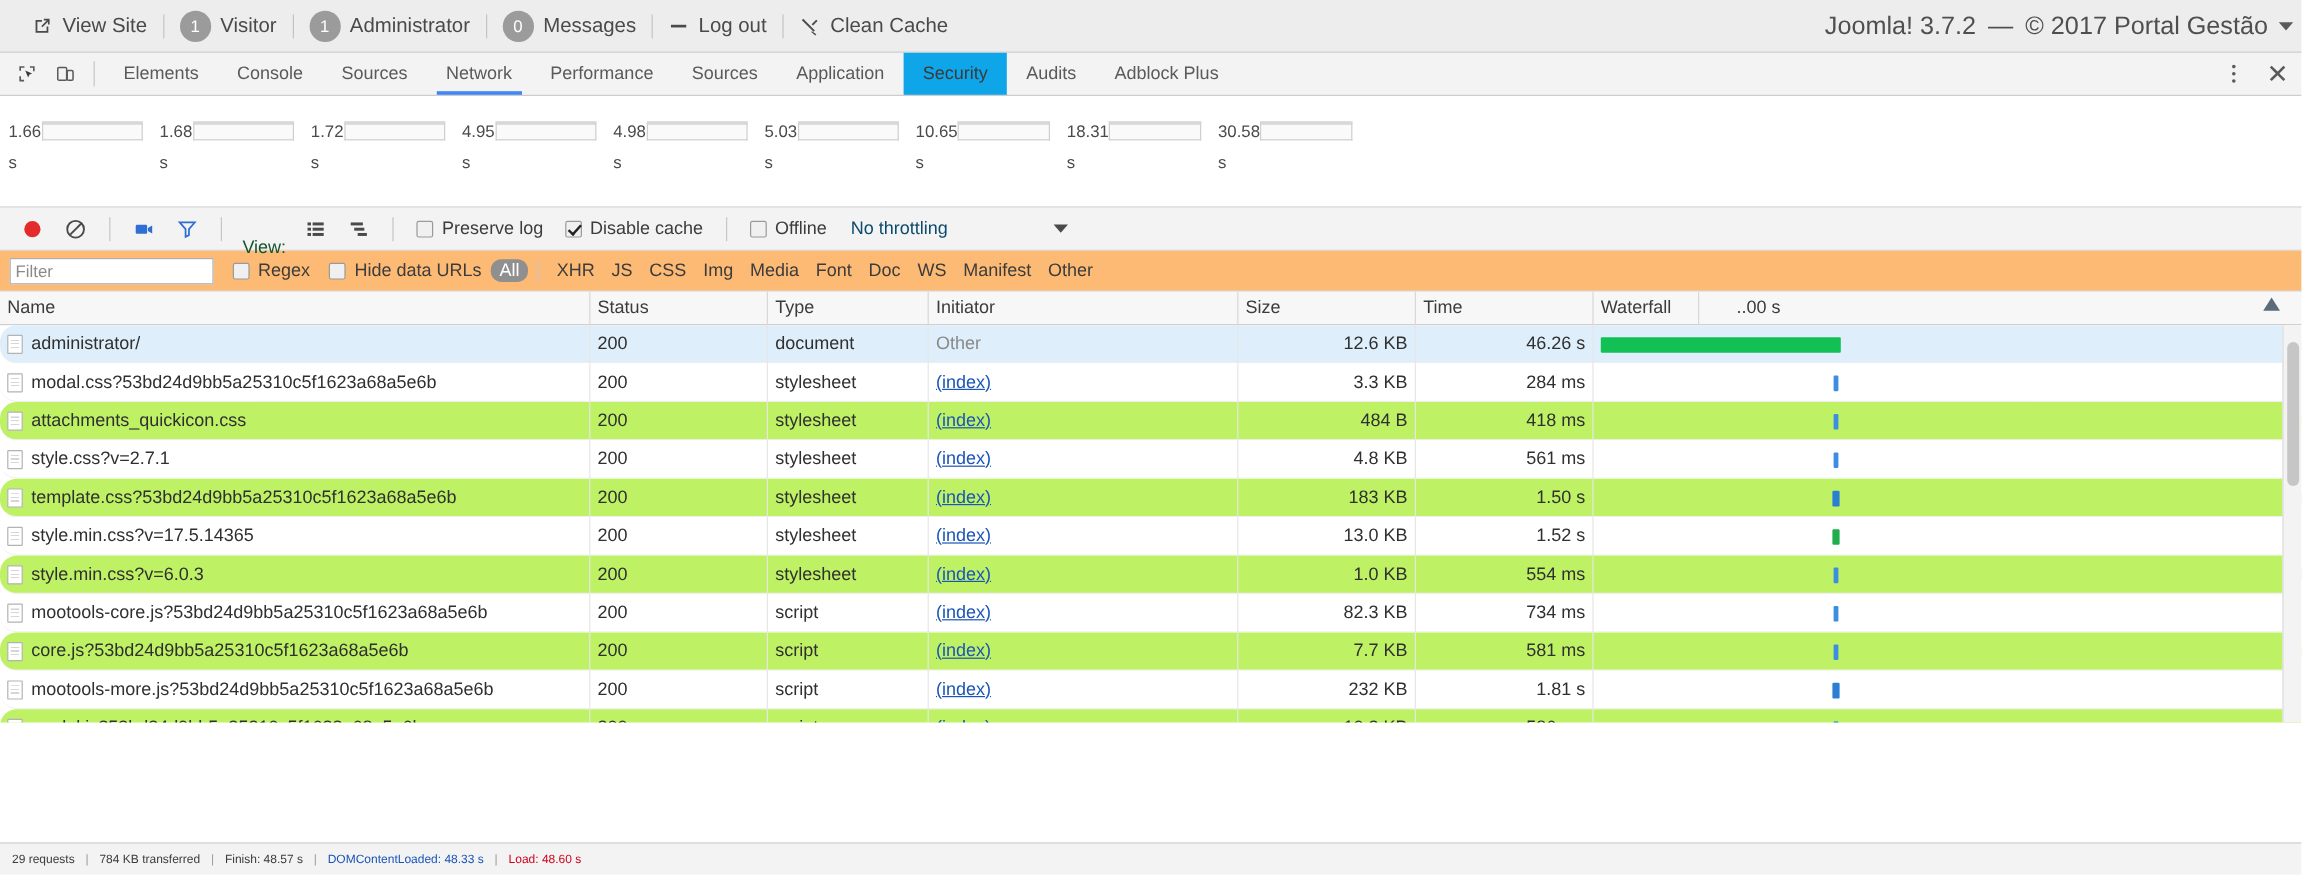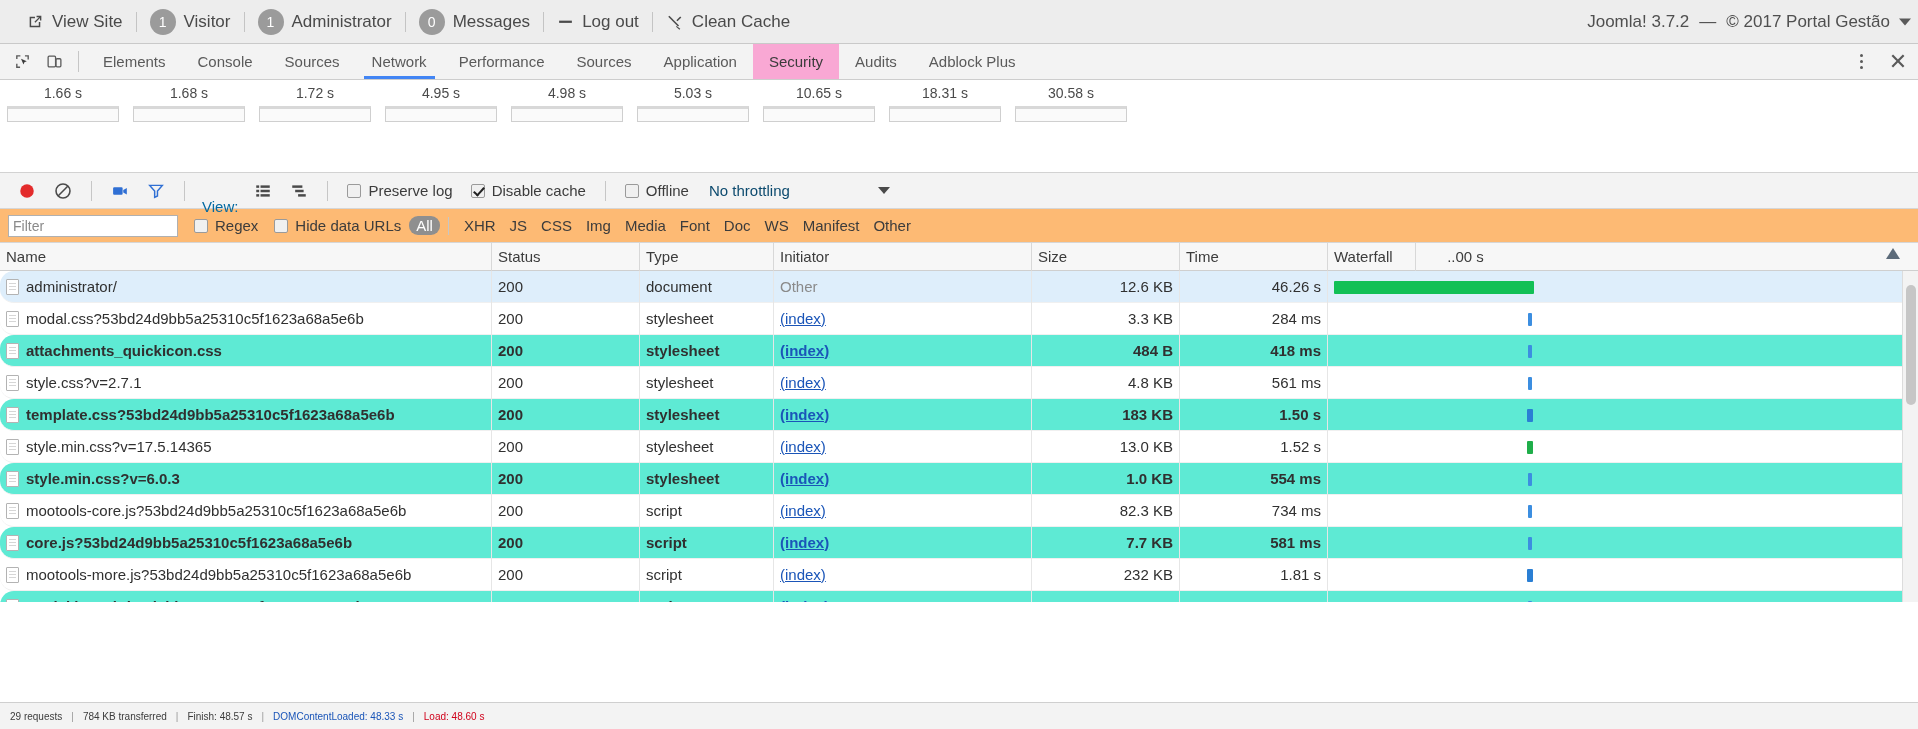--- a/index.html
+++ b/index.html
@@ -40,21 +40,21 @@
   }
   .jb-badge {
     display: inline-flex; align-items: center; justify-content: center;
     min-width: 26px; height: 26px; padding: 0 7px;
     border-radius: 13px;
     background: #9b9b9b; color: #fff;
     font-size: 14px; font-weight: 400;
   }
   .jb-spacer { flex: 1 1 auto; }
   .jb-right {
-    font-size: 17px; color: #4f4f4f; white-space: nowrap;
+    font-size: 21px; color: #4f4f4f; white-space: nowrap;
     padding-right: 22px; display:flex; gap:10px; align-items:center;
   }
   .jb-caret {
     position: absolute; right: 7px; top: 50%; transform: translateY(-50%);
     width: 0; height: 0;
     border-left: 6px solid transparent;
     border-right: 6px solid transparent;
     border-top: 7px solid #5a5a5a;
     cursor: pointer;
   }
@@ -80,21 +80,21 @@
     width: 1px; margin: 7px 8px; background: #c6c6c6; flex: 0 0 1px;
   }
   .dt-tab {
     display: flex; align-items: center;
     padding: 0 16px;
     color: #5a5a5a;
     cursor: pointer;
     position: relative;
     white-space: nowrap;
   }
-  .dt-tab.selected { background: #f9a8d4; color: #3b3b3b; }
+  .dt-tab.selected { background: #0ea5e9; color: #3b3b3b; }
   .dt-tab.active-panel::after {
     content: "";
     position: absolute;
     left: 8px; right: 8px; bottom: 0;
     height: 3px; background: #4285f4;
   }
   .dt-tabbar-right {
     margin-left: auto; display: flex; align-items: center;
   }
   .dt-dots {
@@ -117,21 +117,21 @@
     overflow: hidden;
   }
   .fs-track {
     position: absolute; left: 0; top: 0;
     display: flex;
     padding-left: 7px;
   }
   .fs-frame {
     width: 112px;
     margin-right: 14px;
-    display: flex; flex-direction: column; align-items: center;
+    display: flex; flex-direction: row; align-items: center; margin-top: 16px;
   }
   .fs-label {
     font-size: 14px; color: #4a4a4a;
     height: 26px; line-height: 26px;
   }
   .fs-thumb {
     width: 112px; height: 16px;
     background: #fafafa;
     border: 1px solid #cfcfcf;
     border-top: 3px solid #d8d8d8;
@@ -143,21 +143,21 @@
     height: 36px;
     background: #f3f3f3;
     border-bottom: 1px solid #d6d6d6;
     display: flex; align-items: center;
     padding: 0 10px;
     font-size: 15px; color: #3c3c3c;
     gap: 2px;
   }
   .tb-btn { width: 34px; height: 34px; display: flex; align-items: center; justify-content: center; cursor: pointer; }
   .tb-sep { width: 1px; height: 20px; background: #c6c6c6; margin: 0 9px; flex: 0 0 1px; }
-  .tb-label { padding: 0 6px; color: #0369a1; margin-top: 32px; }
+  .tb-label { padding: 0 6px; color: #14532d; margin-top: 32px; }
   .tb-check {
     display: flex; align-items: center; gap: 7px; padding: 0 8px; cursor: pointer; white-space: nowrap;
   }
   .cbox {
     width: 14px; height: 14px;
     border: 1px solid #9a9a9a; border-radius: 2px;
     background: #f0f0f0;
     display: inline-block; position: relative; flex: 0 0 14px;
   }
   .cbox.checked::after {
@@ -218,21 +218,21 @@
   }
   .net-head .cell { border-right: 1px solid #d8d8d8; height: 28px; line-height: 28px; padding: 0 6px; cursor: pointer; overflow: hidden; white-space: nowrap;}
   .rows { position: relative; }
   .net-row {
     display: flex; height: 32px; align-items: center;
     border-bottom: 1px solid #f0f0f0;
     color: #303030;
     border-radius: 14px;
   }
   .net-row.odd { background: #fff; }
-  .net-row.even { background: #5eead4; font-weight: bold; }
+  .net-row.even { background: #bef264; }
   .net-row.selected { background: #deeefb; }
   .net-row .cell {
     height: 32px; line-height: 32px;
     padding: 0 6px; overflow: hidden; white-space: nowrap;
     border-right: 1px solid #e6e6e6;
   }
   .c-name   { width: 492px; display: flex; align-items: center; gap: 7px; }
   .c-status { width: 148px; }
   .c-type   { width: 134px; }
   .c-init   { width: 258px; }

